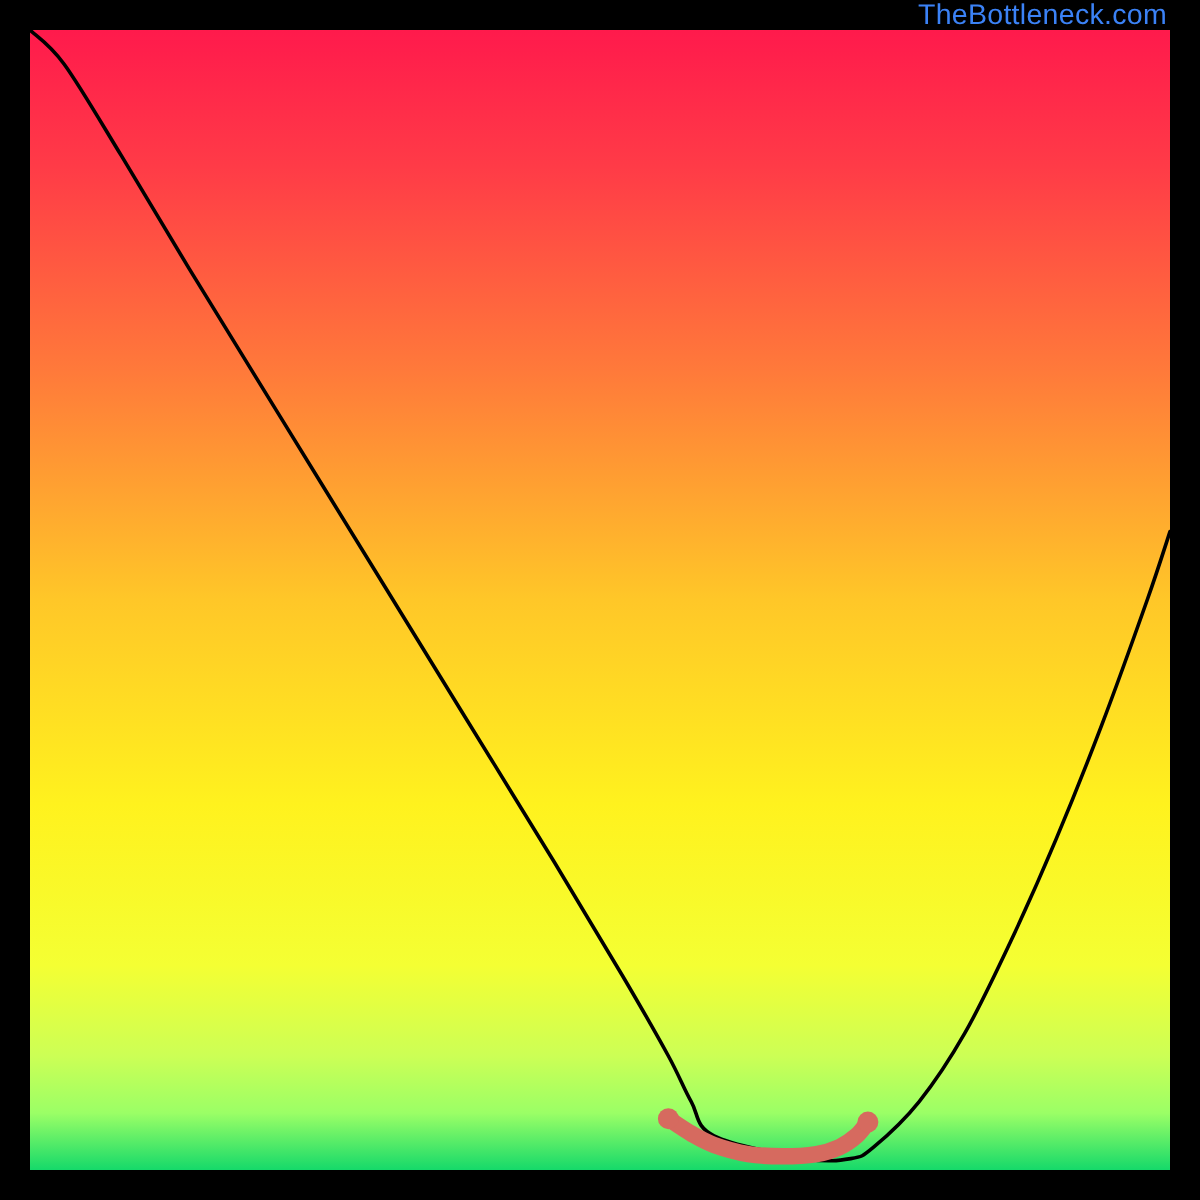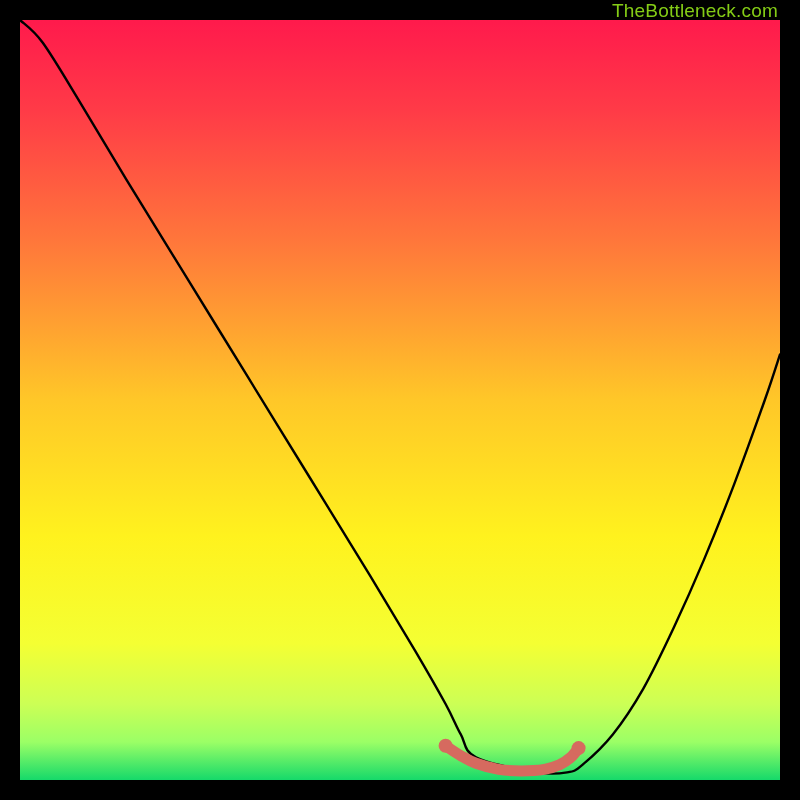--- a/index.html
+++ b/index.html
@@ -16,21 +16,21 @@
     top: 20px;
     width: 760px;
     height: 760px;
   }
   .watermark {
     position: absolute;
     top: 0px;
     right: 22px;
     font-family: Arial, Helvetica, sans-serif;
     font-size: 19px;
-    color: #84cc16;
+    color: #3b82f6;
     font-weight: 500;
     letter-spacing: 0.2px;
   }
   svg { display: block; }
 </style>
 </head>
 <body>
 
 <div class="outer">
   <div class="watermark">TheBottleneck.com</div>

